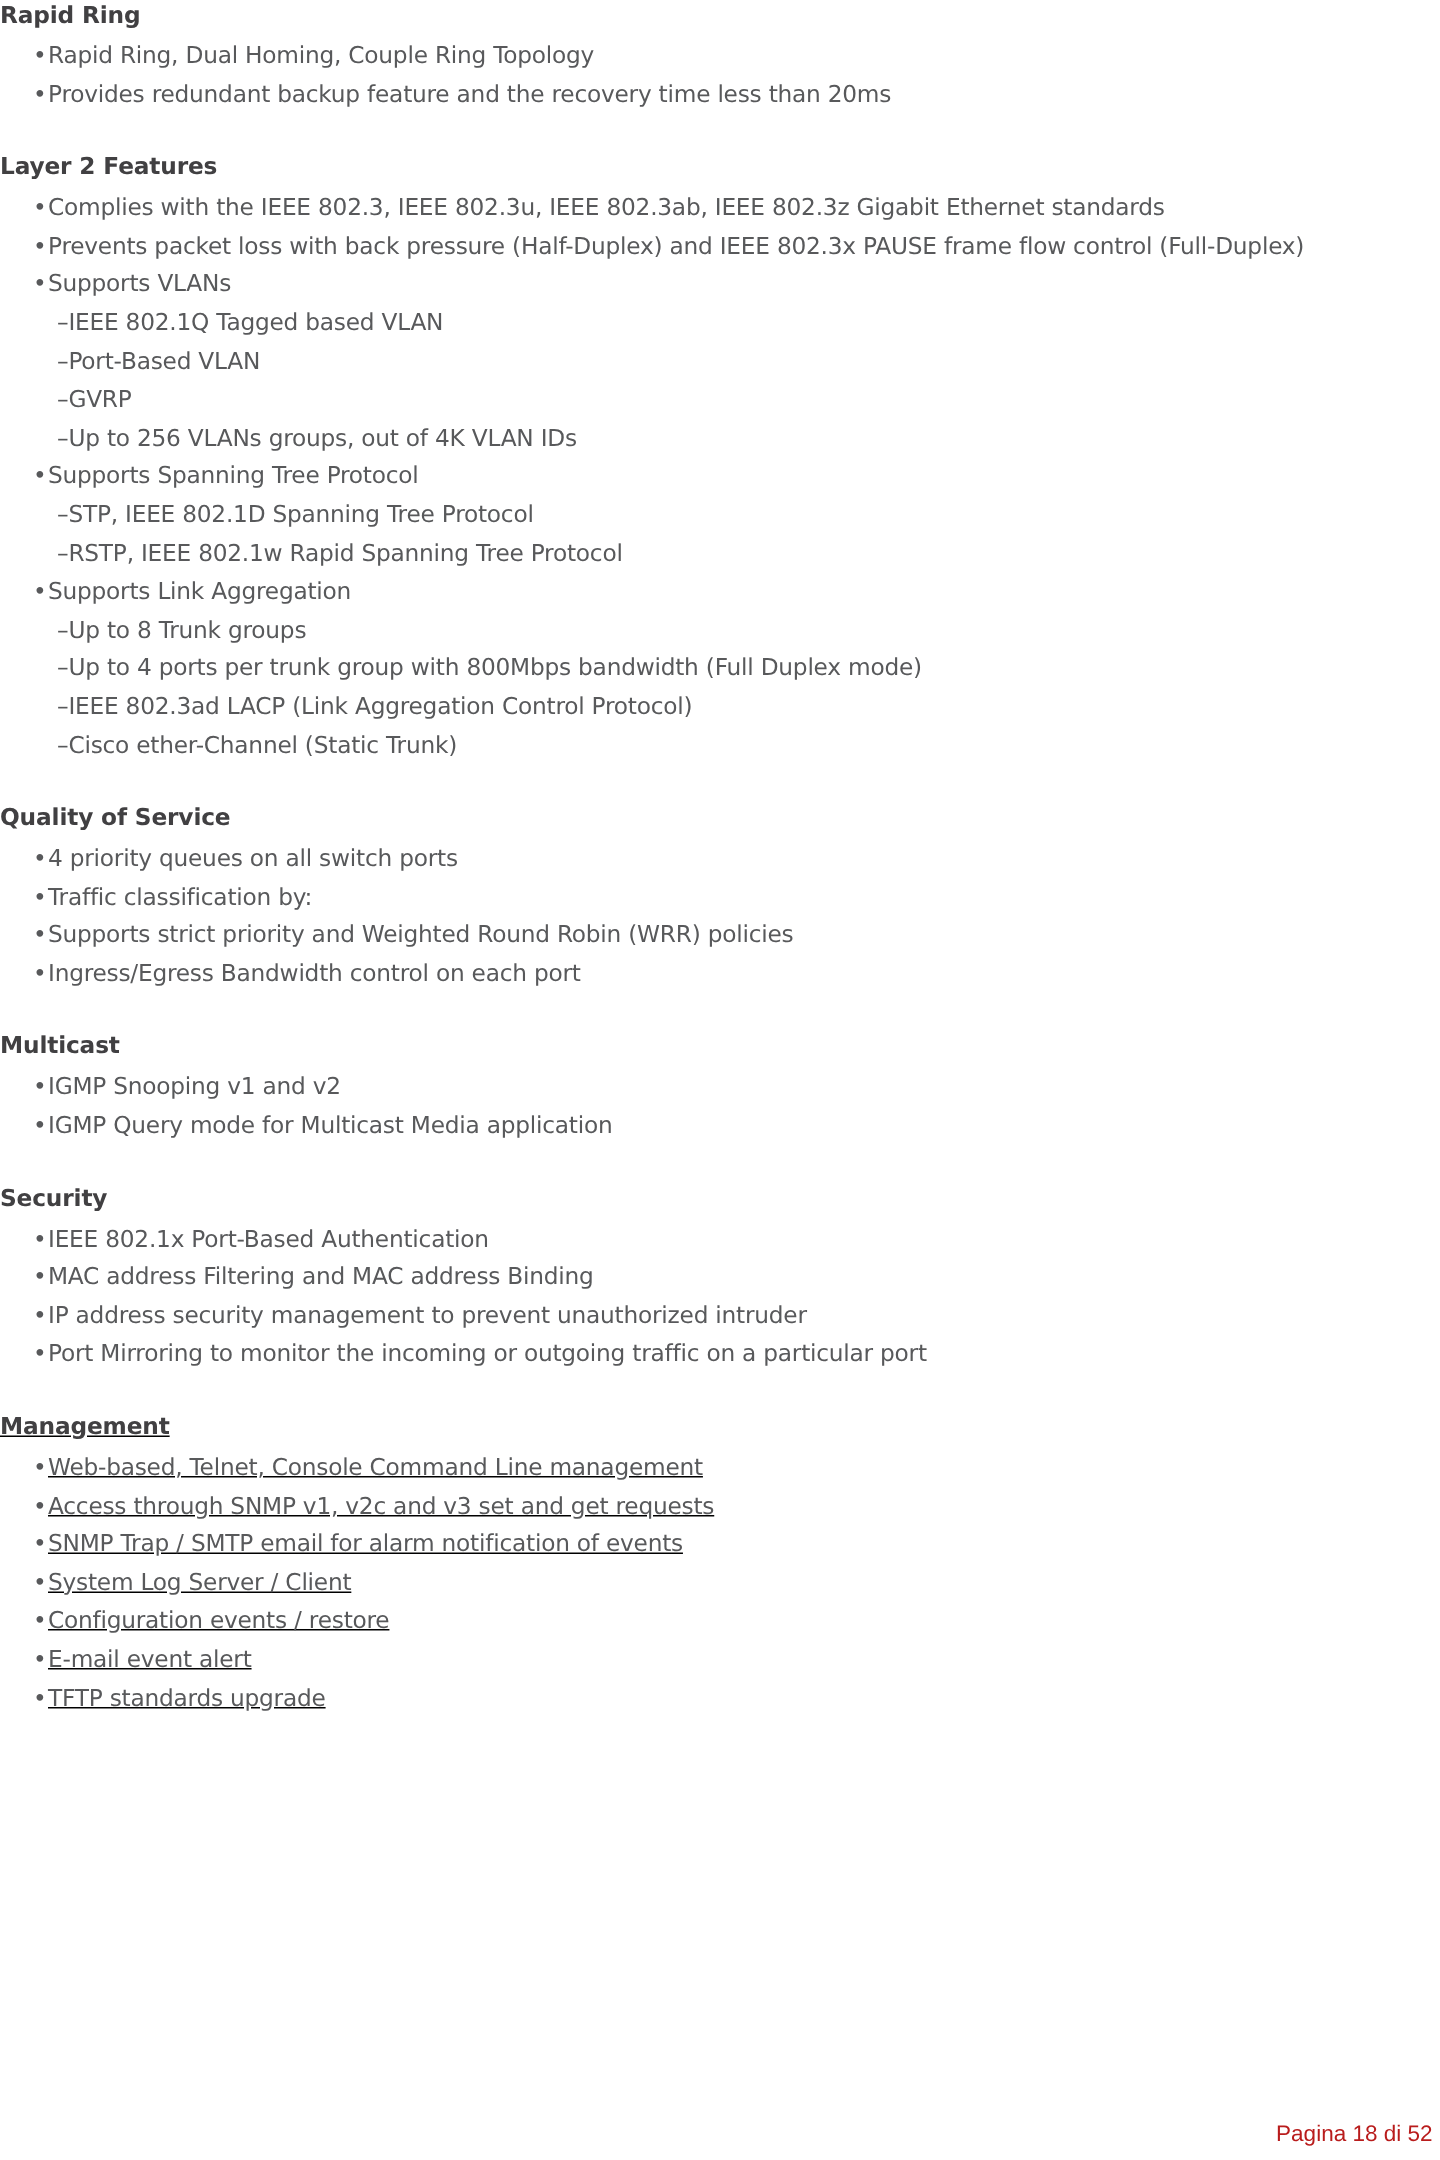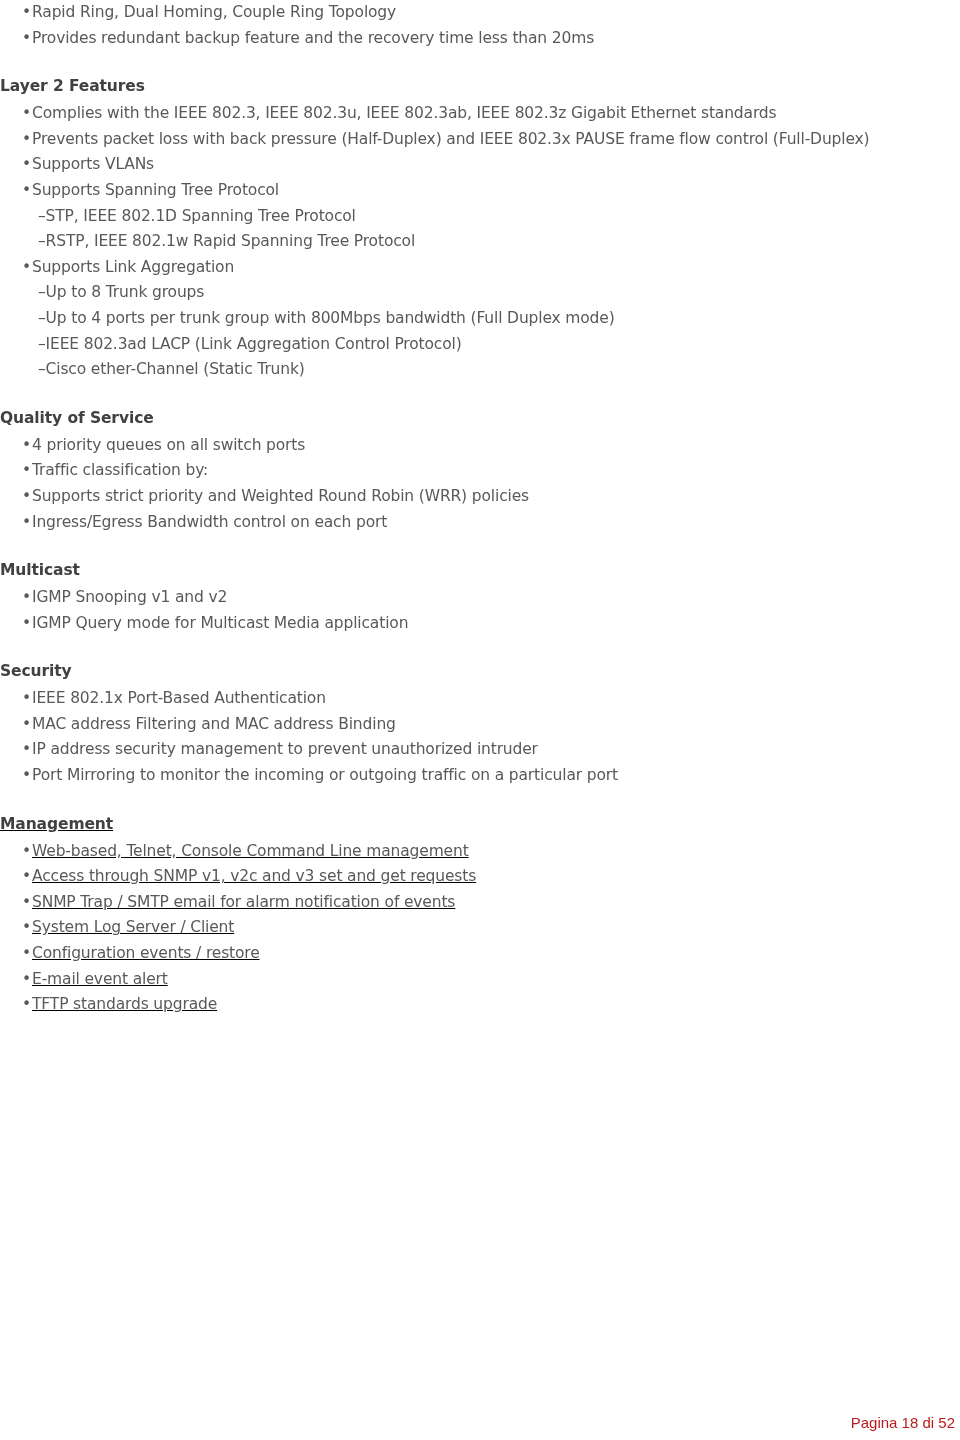--- a/index.html
+++ b/index.html
@@ -107,20 +107,21 @@
     line-height: 18px;
     letter-spacing: 0;
   }
 </style>
 </head>
 <body>
 
 <div id="page">
   <div id="content">
       <div class="section">
+        <div class="sec-heading">Rapid Ring</div>
         <ul class="bullets">
           <li class="bullet">
             <span class="bullet-dot">•</span>
             <span class="bullet-text">Rapid Ring, Dual Homing, Couple Ring Topology</span>
           </li>
           <li class="bullet">
             <span class="bullet-dot">•</span>
             <span class="bullet-text">Provides redundant backup feature and the recovery time less than 20ms</span>
           </li>
         </ul>
@@ -133,20 +134,26 @@
             <span class="bullet-text">Complies with the IEEE 802.3, IEEE 802.3u, IEEE 802.3ab, IEEE 802.3z Gigabit Ethernet standards</span>
           </li>
           <li class="bullet">
             <span class="bullet-dot">•</span>
             <span class="bullet-text">Prevents packet loss with back pressure (Half-Duplex) and IEEE 802.3x PAUSE frame flow control (Full-Duplex)</span>
           </li>
           <li class="bullet">
             <span class="bullet-dot">•</span>
             <span class="bullet-text">Supports VLANs</span>
           </li>
+          <ul class="subitems">
+            <li class="subitem">–IEEE 802.1Q Tagged based VLAN</li>
+            <li class="subitem">–Port-Based VLAN</li>
+            <li class="subitem">–GVRP</li>
+            <li class="subitem">–Up to 256 VLANs groups, out of 4K VLAN IDs</li>
+          </ul>
           <li class="bullet">
             <span class="bullet-dot">•</span>
             <span class="bullet-text">Supports Spanning Tree Protocol</span>
           </li>
           <ul class="subitems">
             <li class="subitem">–STP, IEEE 802.1D Spanning Tree Protocol</li>
             <li class="subitem">–RSTP, IEEE 802.1w Rapid Spanning Tree Protocol</li>
           </ul>
           <li class="bullet">
             <span class="bullet-dot">•</span>

